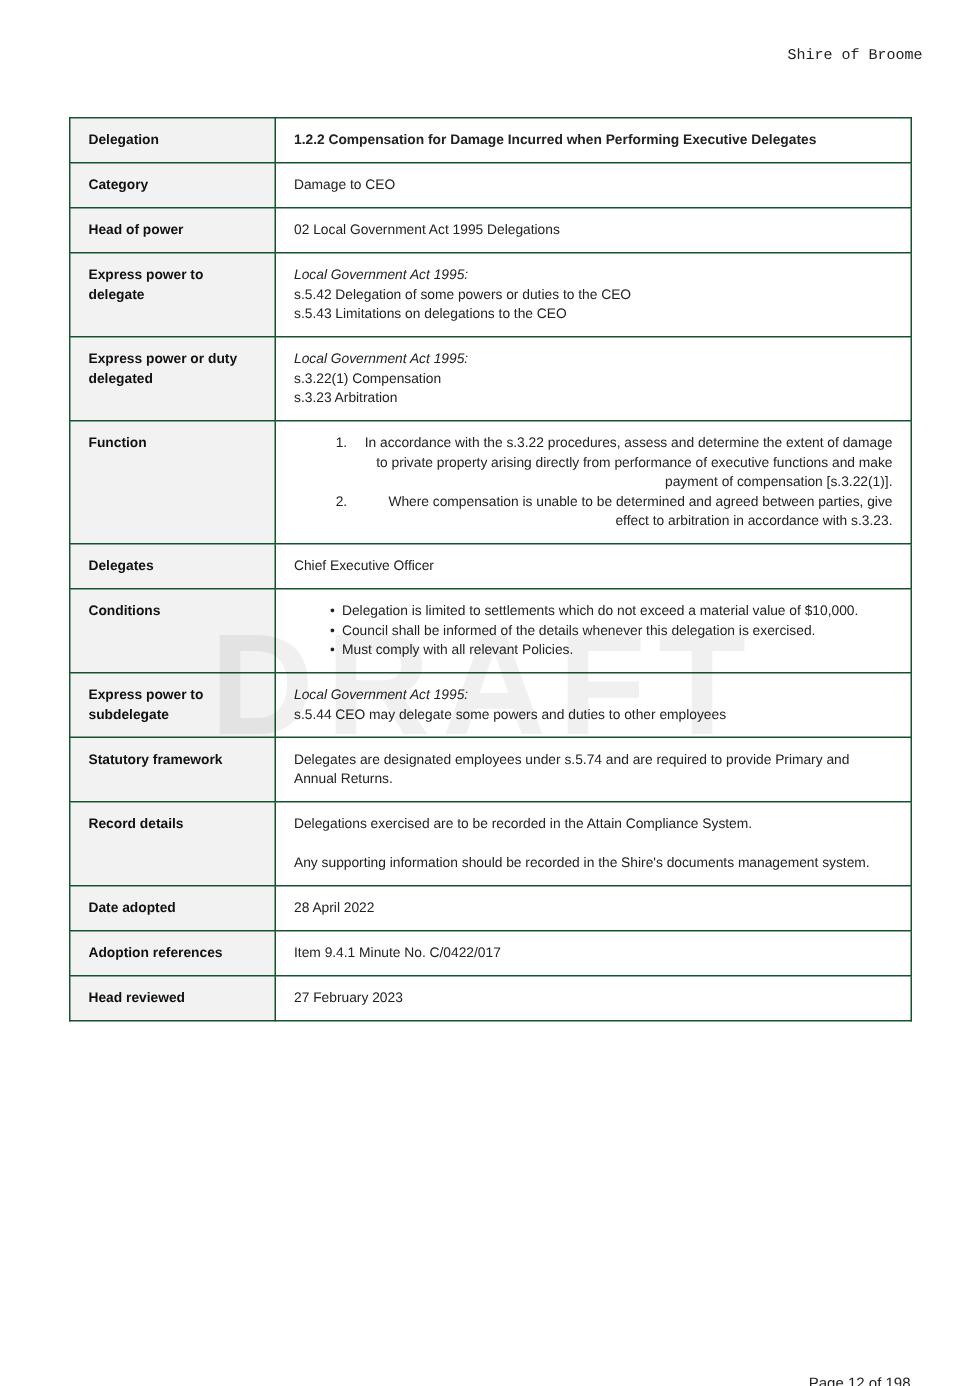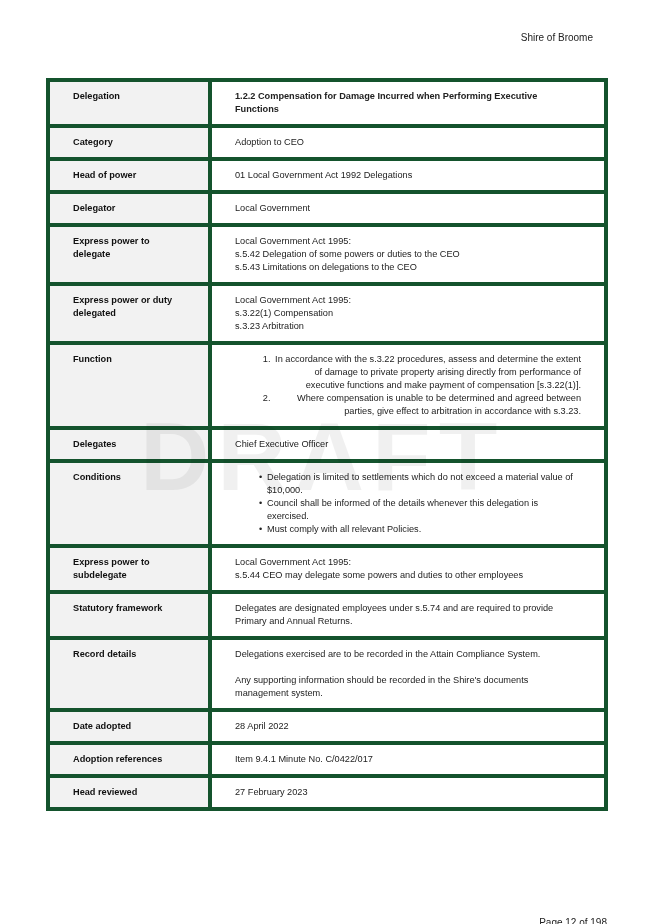--- a/index.html
+++ b/index.html
@@ -1,60 +1,56 @@
 <!DOCTYPE html>
 <html><head>
 <meta charset="utf-8">
 <style>
   html, body { margin: 0; padding: 0; background: #ffffff; }
   body { width: 653px; height: 924px; position: relative; overflow: hidden;
          font-family: "Liberation Sans", "DejaVu Sans", sans-serif; color: #1a1a1a; }
-  .header-org { position: absolute; top: 32px; right: 60px; font-size: 10px; color: #222; }
+  .header-org { position: absolute; top: 32px; right: 38px; font-size: 10px; color: #222; font-family: Liberation Mono, monospace; }
   .footer-page { position: absolute; top: 917px; right: 46px; font-size: 10px; color: #222; }
   .watermark { position: absolute; left: 140px; top: 402px; font-size: 96px; font-weight: bold;
                color: rgba(0,0,0,0.06); letter-spacing: 8px; pointer-events: none; z-index: 2;
                font-family: "Liberation Sans", sans-serif; }
   table.deleg { position: absolute; left: 46px; top: 78px; width: 562px; border-collapse: collapse;
                 font-size: 9.2px; line-height: 13px; z-index: 1; }
-  table.deleg td { border: 4px solid #14532d; vertical-align: top; padding: 0 23px; }
+  table.deleg td { border: 1px solid #14532d; vertical-align: top; padding: 0 12px; }
   td.lbl { width: 112px; background: #f2f2f2; font-weight: bold; color: #111; }
   td.val { background: #ffffff; color: #222; }
   .pad-1 { padding-top: 8px !important; padding-bottom: 8px !important; }
-  .it { }
+  .it { font-style: italic; }
   ol.fn { margin: 0; padding-left: 38px; }
   ol.fn li { padding-left: 2px; text-align: right; }
   ul.cond { margin: 0; padding-left: 32px; list-style: none; }
   ul.cond li::before { content: "\2022"; display: inline-block; width: 8px; margin-left: -8px; }
   .para-gap { height: 13px; }
   .title-val { font-weight: bold; color: #111; }
 </style>
 </head>
 <body>
 
 <div class="header-org">Shire of Broome</div>
 
 <div class="watermark">DRAFT</div>
 
 <table class="deleg">
   <tbody>
       <tr style="height:30px">
     <td class="lbl pad-1">Delegation</td>
-    <td class="val pad-1 title-val">1.2.2 Compensation for Damage Incurred when Performing Executive Functions</td>
+    <td class="val pad-1 title-val">1.2.2 Compensation for Damage Incurred when Performing Executive Delegates</td>
   </tr>
   <tr style="height:29px">
     <td class="lbl pad-1">Category</td>
-    <td class="val pad-1">Adoption to CEO</td>
+    <td class="val pad-1">Damage to CEO</td>
   </tr>
   <tr style="height:30px">
     <td class="lbl pad-1">Head of power</td>
-    <td class="val pad-1">01 Local Government Act 1992 Delegations</td>
-  </tr>
-  <tr style="height:29px">
-    <td class="lbl pad-1">Delegator</td>
-    <td class="val pad-1">Local Government</td>
+    <td class="val pad-1">02 Local Government Act 1995 Delegations</td>
   </tr>
   <tr style="height:56px">
     <td class="lbl pad-1">Express power to delegate</td>
     <td class="val pad-1">
       <div class="it">Local Government Act 1995:</div>
       <div>s.5.42 Delegation of some powers or duties to the CEO</div>
       <div>s.5.43 Limitations on delegations to the CEO</div>
     </td>
   </tr>
   <tr style="height:56px">

